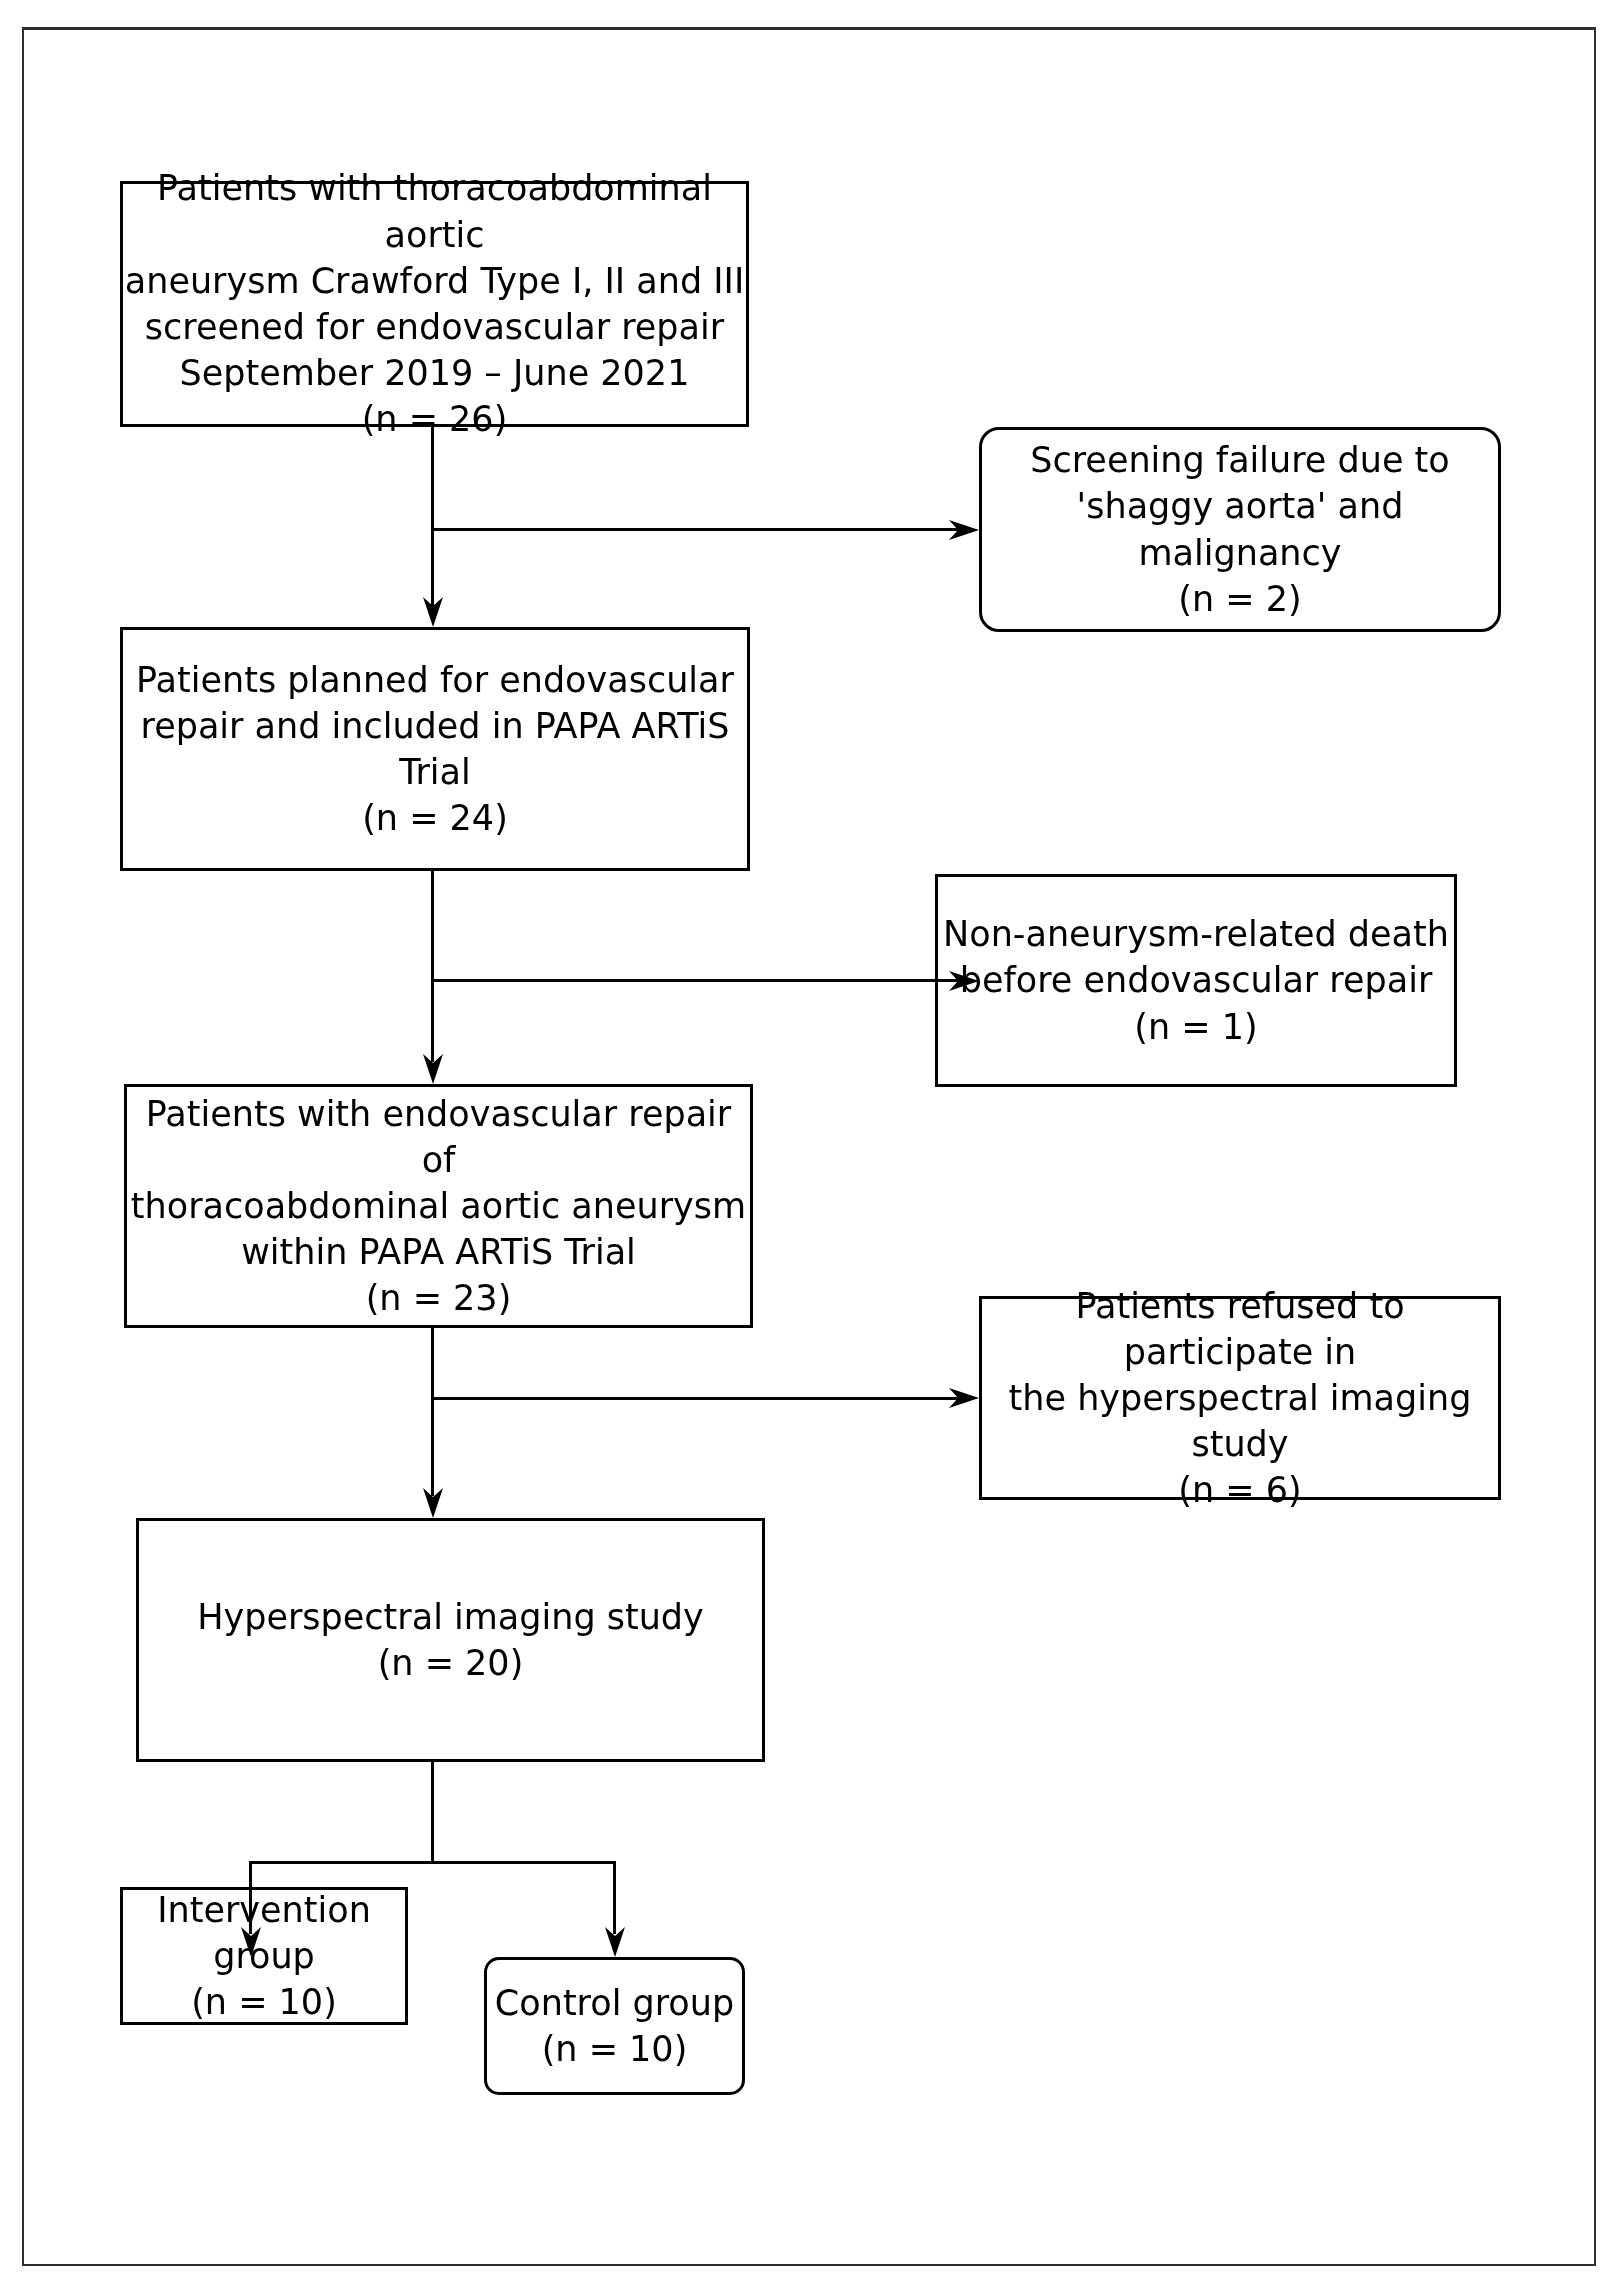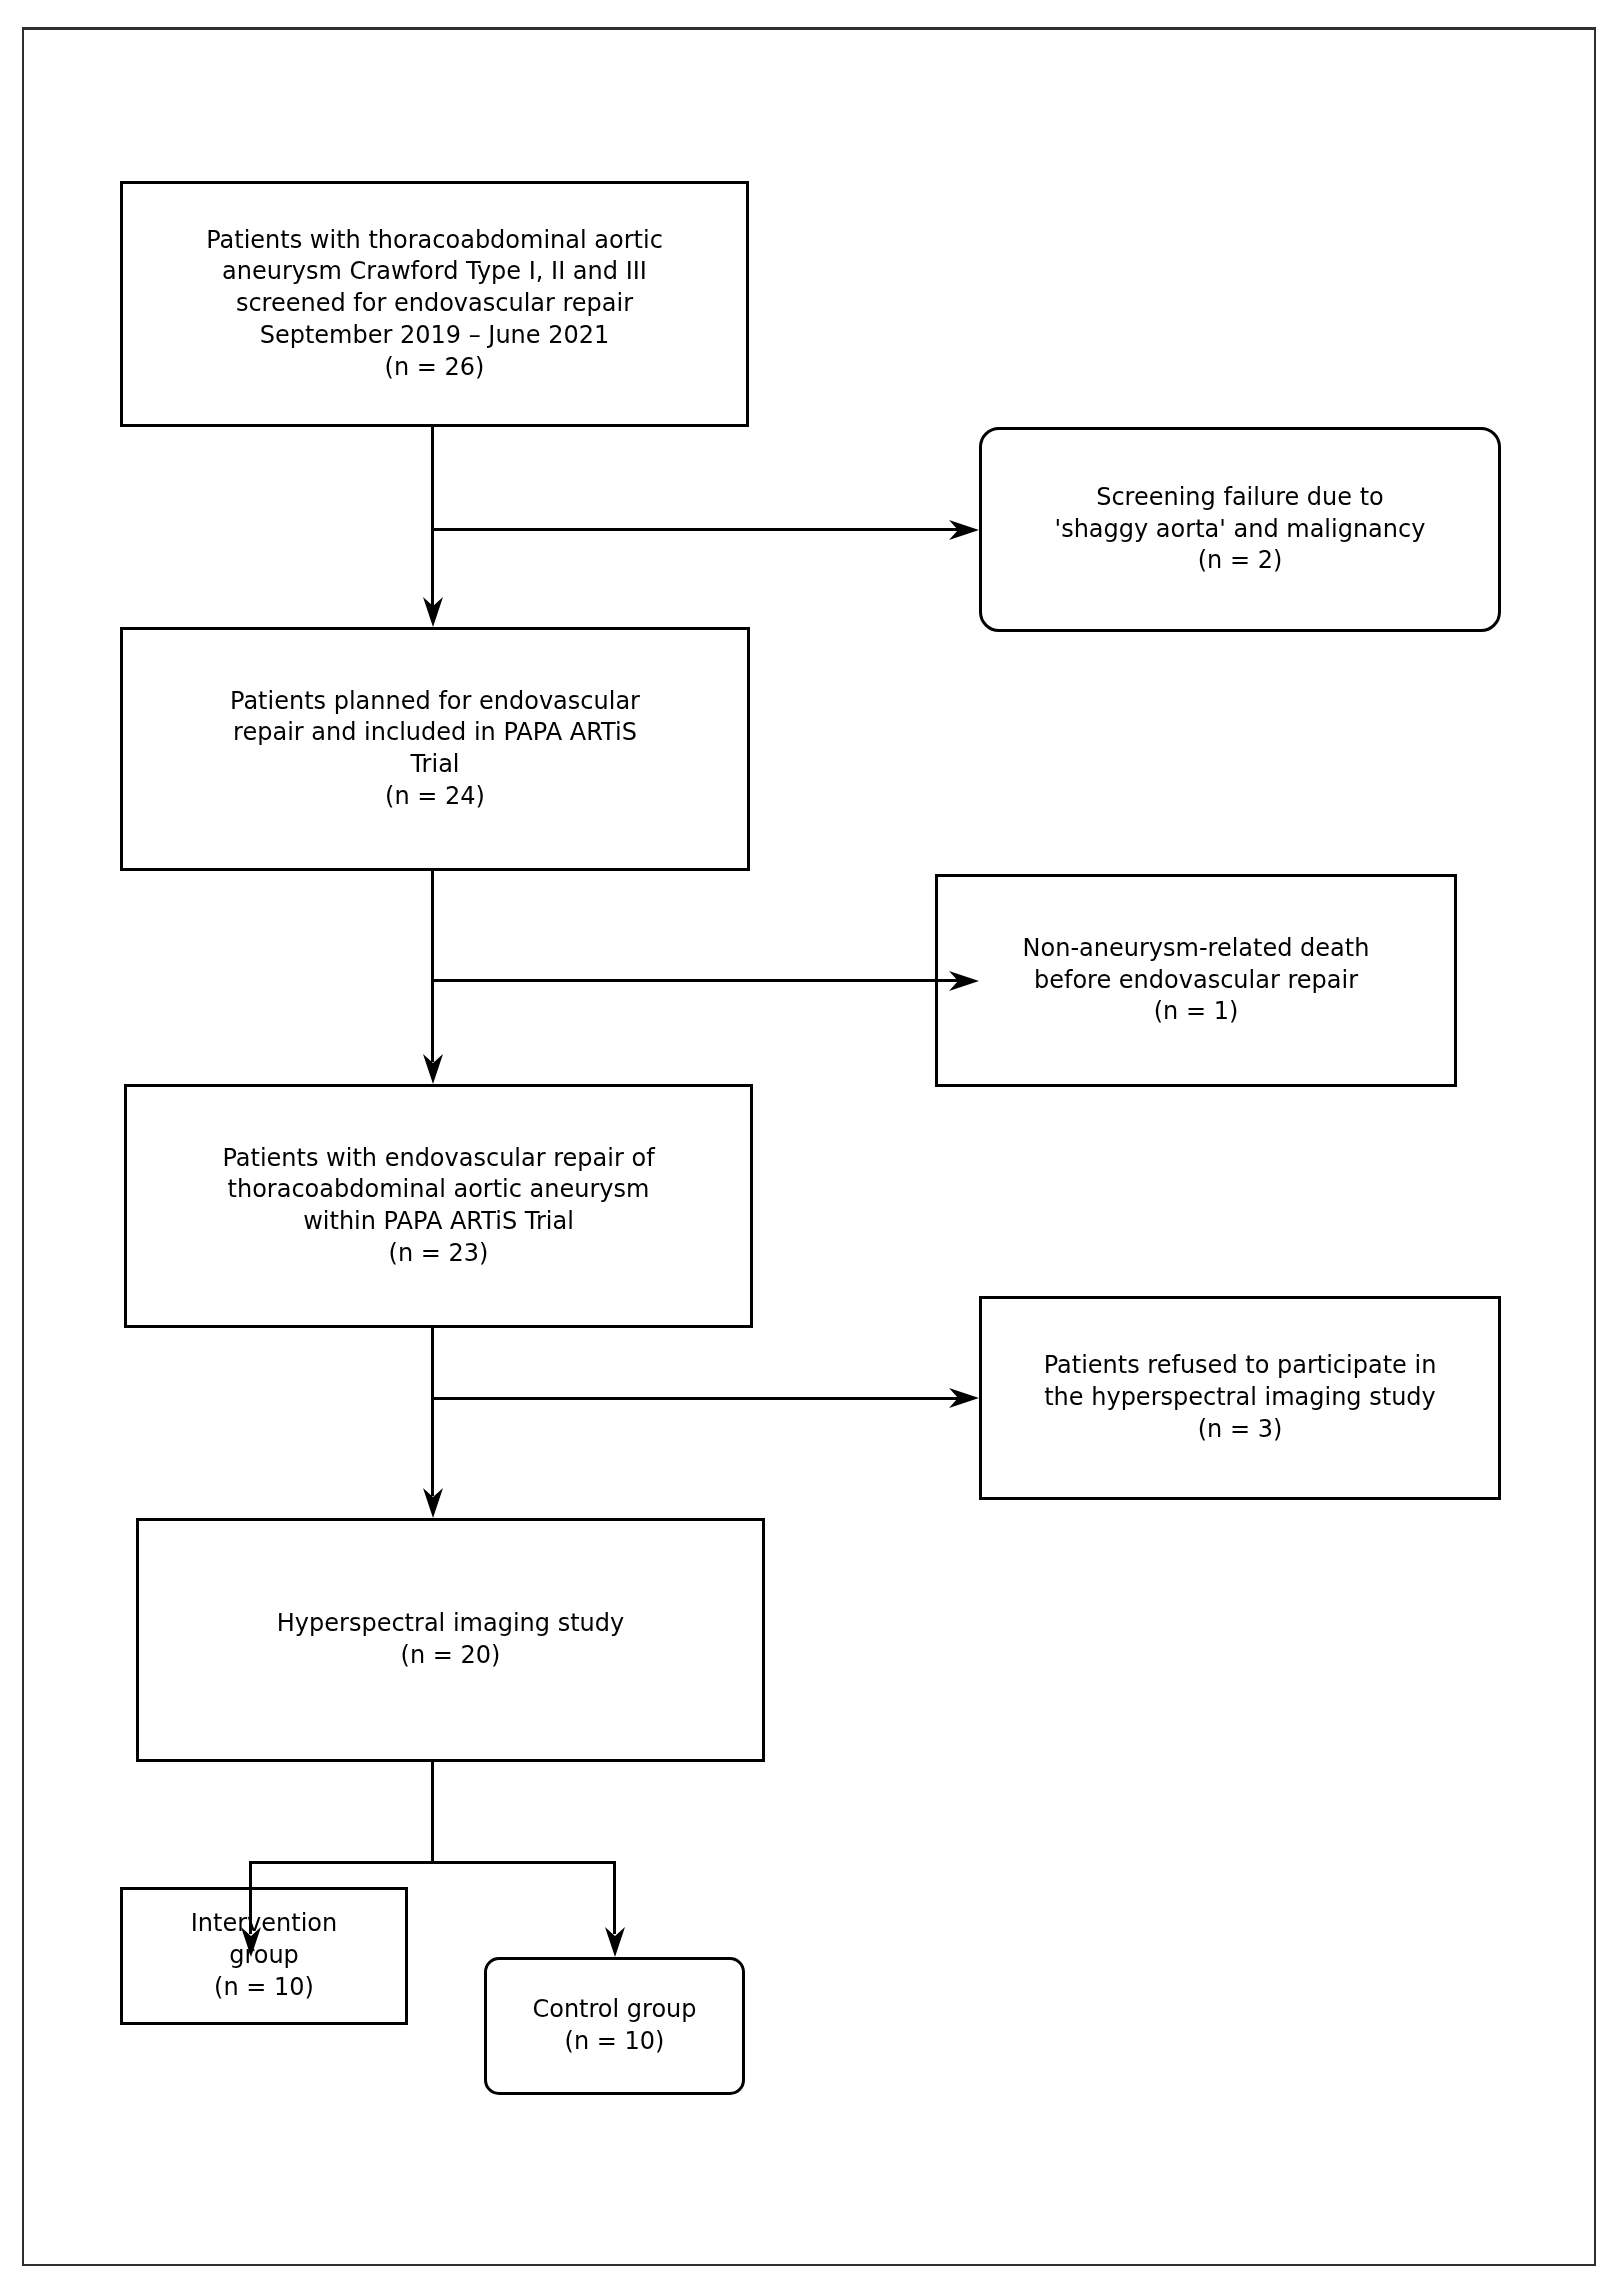--- a/index.html
+++ b/index.html
@@ -29,21 +29,21 @@
   
   .box {
     position: absolute;
     box-sizing: border-box;
     border: 3.3px solid #000000;
     background: #ffffff;
     display: flex;
     align-items: center;
     justify-content: center;
     text-align: center;
-    font-size: 24px;
+    font-size: 35px;
     line-height: 1.32;
     white-space: pre-line;
   }
   #box-screened      { left: 120px;  top: 181px;  width: 629px; height: 246px; }
   #box-screenfail    { left: 979px; top: 427px;  width: 522px;  height: 205px; border-radius: 20px; }
   #box-planned       { left: 120px;  top: 627px; width: 630px; height: 244px; }
   #box-death         { left: 935px; top: 874px; width: 522px;  height: 213px; }
   #box-repair        { left: 124px;  top: 1084px; width: 629px; height: 244px; }
   #box-refused       { left: 979px; top: 1296px; width: 522px;  height: 204px; }
   #box-hsi           { left: 136px;  top: 1518px; width: 629px; height: 244px; }
@@ -111,21 +111,21 @@
 before endovascular repair
 (n = 1)</div>
 
 <div class="box" id="box-repair">Patients with endovascular repair of
 thoracoabdominal aortic aneurysm
 within PAPA ARTiS Trial
 (n = 23)</div>
 
 <div class="box" id="box-refused">Patients refused to participate in
 the hyperspectral imaging study
-(n = 3)</div>
+(n = 6)</div>
 
 <div class="box" id="box-hsi">Hyperspectral imaging study
 (n = 20)</div>
 
 <div class="box" id="box-intervention">Intervention
 group
 (n = 10)</div>
 
 <div class="box" id="box-control">Control group
 (n = 10)</div>

